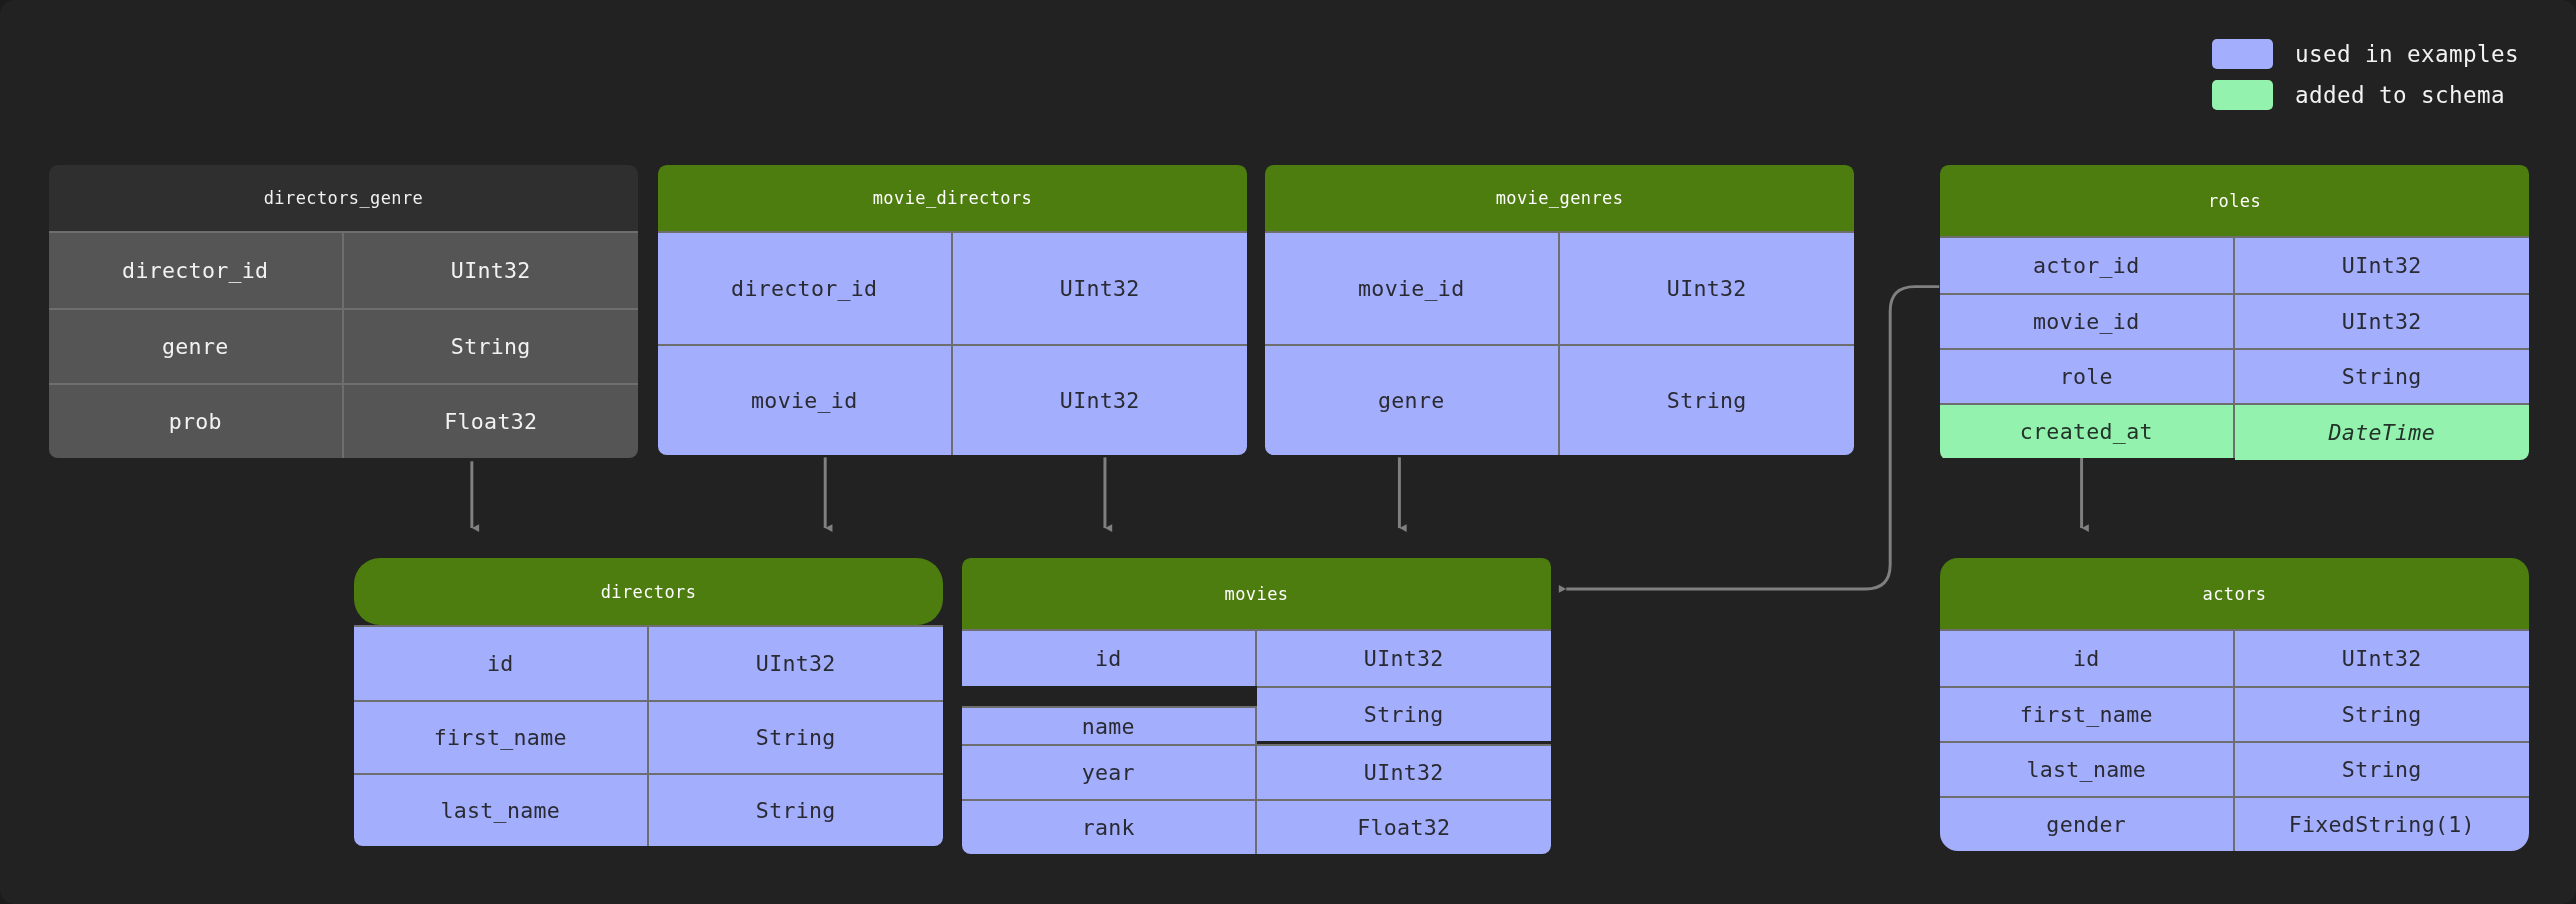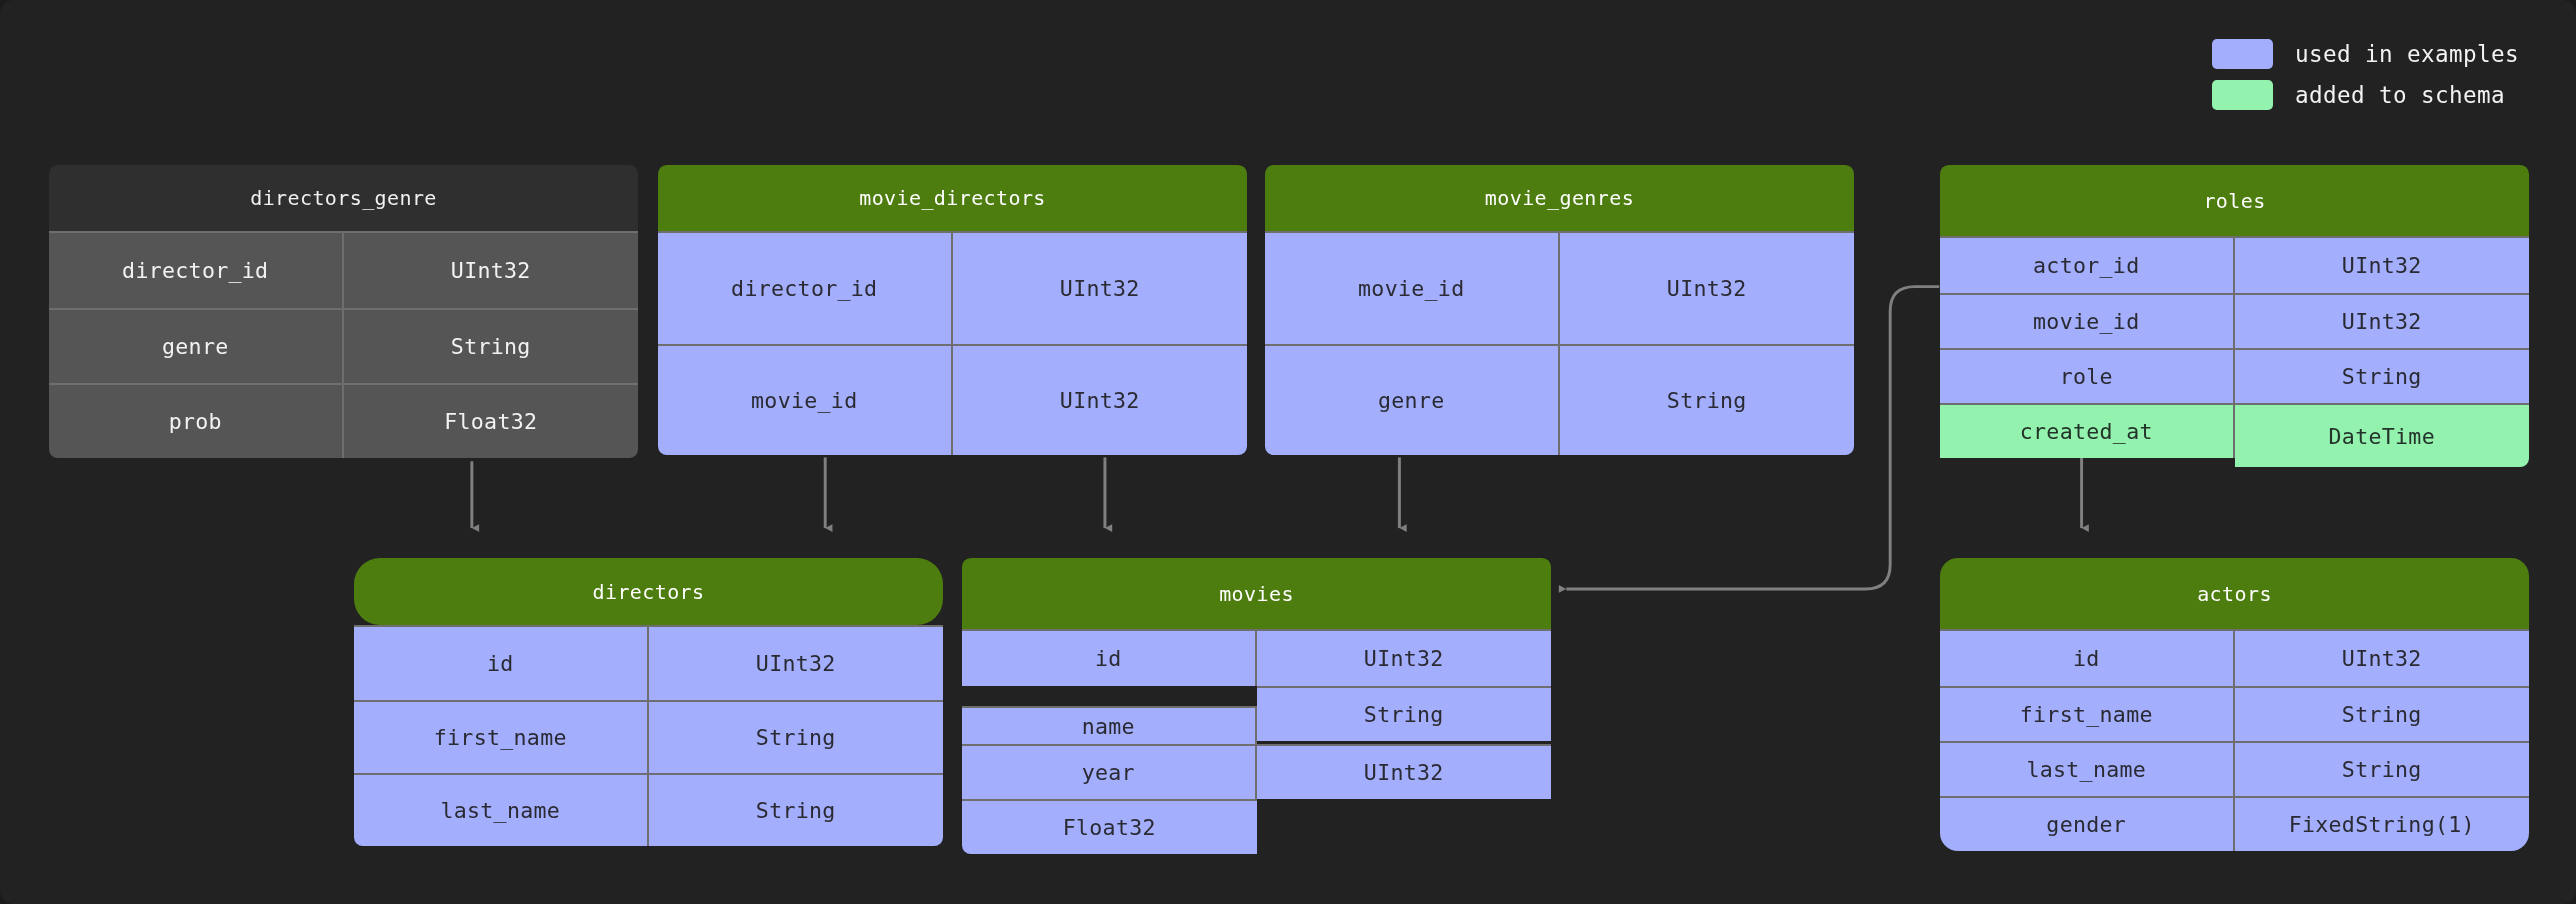--- a/index.html
+++ b/index.html
@@ -48,21 +48,21 @@
     position: absolute;
     border-radius: 8.8px;
     overflow: hidden;
     z-index: 20;
   }
   .tbl-header {
     display: flex;
     align-items: center;
     justify-content: center;
     width: 100%;
-    font-size: 20px;
+    font-size: 17px;
     letter-spacing: 0.4px;
   }
   .tbl-row {
     display: flex;
     width: 100%;
   }
   .cell {
     display: flex;
     align-items: center;
     justify-content: center;
@@ -188,21 +188,21 @@
       <div class="tbl-row">
         <div class="cell c-name" style="width:50%;height:55px;">movie_id</div>
         <div class="cell" style="width:50%;height:55px;">UInt32</div>
       </div>
       <div class="tbl-row">
         <div class="cell c-name" style="width:50%;height:55px;">role</div>
         <div class="cell" style="width:50%;height:55px;">String</div>
       </div>
       <div class="tbl-row">
         <div class="cell c-name green" style="width:50%;height:55px;">created_at</div>
-        <div class="cell green" style="width:50%;height:64px;">DateTime</div>
+        <div class="cell green" style="width:50%;height:57px;font-style:italic;">DateTime</div>
       </div>
     </div>
   </div>
 
   <div class="table t-blue" style="left:354px; top:558px; width:589px;">
     <div class="tbl-header" style="height:67px;border-radius:26px;">directors</div>
     <div class="tbl-body">
       <div class="tbl-row">
         <div class="cell c-name" style="width:50%;height:73px;">id</div>
         <div class="cell" style="width:50%;height:73px;">UInt32</div>
@@ -227,20 +227,21 @@
       </div>
       <div class="tbl-row">
         <div class="cell c-name" style="width:50%;height:38px;margin-top:20px;">name</div>
         <div class="cell" style="width:50%;height:55px;">String</div>
       </div>
       <div class="tbl-row">
         <div class="cell c-name" style="width:50%;height:55px;">year</div>
         <div class="cell" style="width:50%;height:55px;">UInt32</div>
       </div>
       <div class="tbl-row">
+        <div class="cell c-name" style="width:50%;height:55px;">rank</div>
         <div class="cell" style="width:50%;height:55px;">Float32</div>
       </div>
     </div>
   </div>
 
   <div class="table t-blue" style="left:1940px; top:558px; width:589px;border-radius:18px;">
     <div class="tbl-header" style="height:71px;">actors</div>
     <div class="tbl-body">
       <div class="tbl-row">
         <div class="cell c-name" style="width:50%;height:55px;">id</div>

